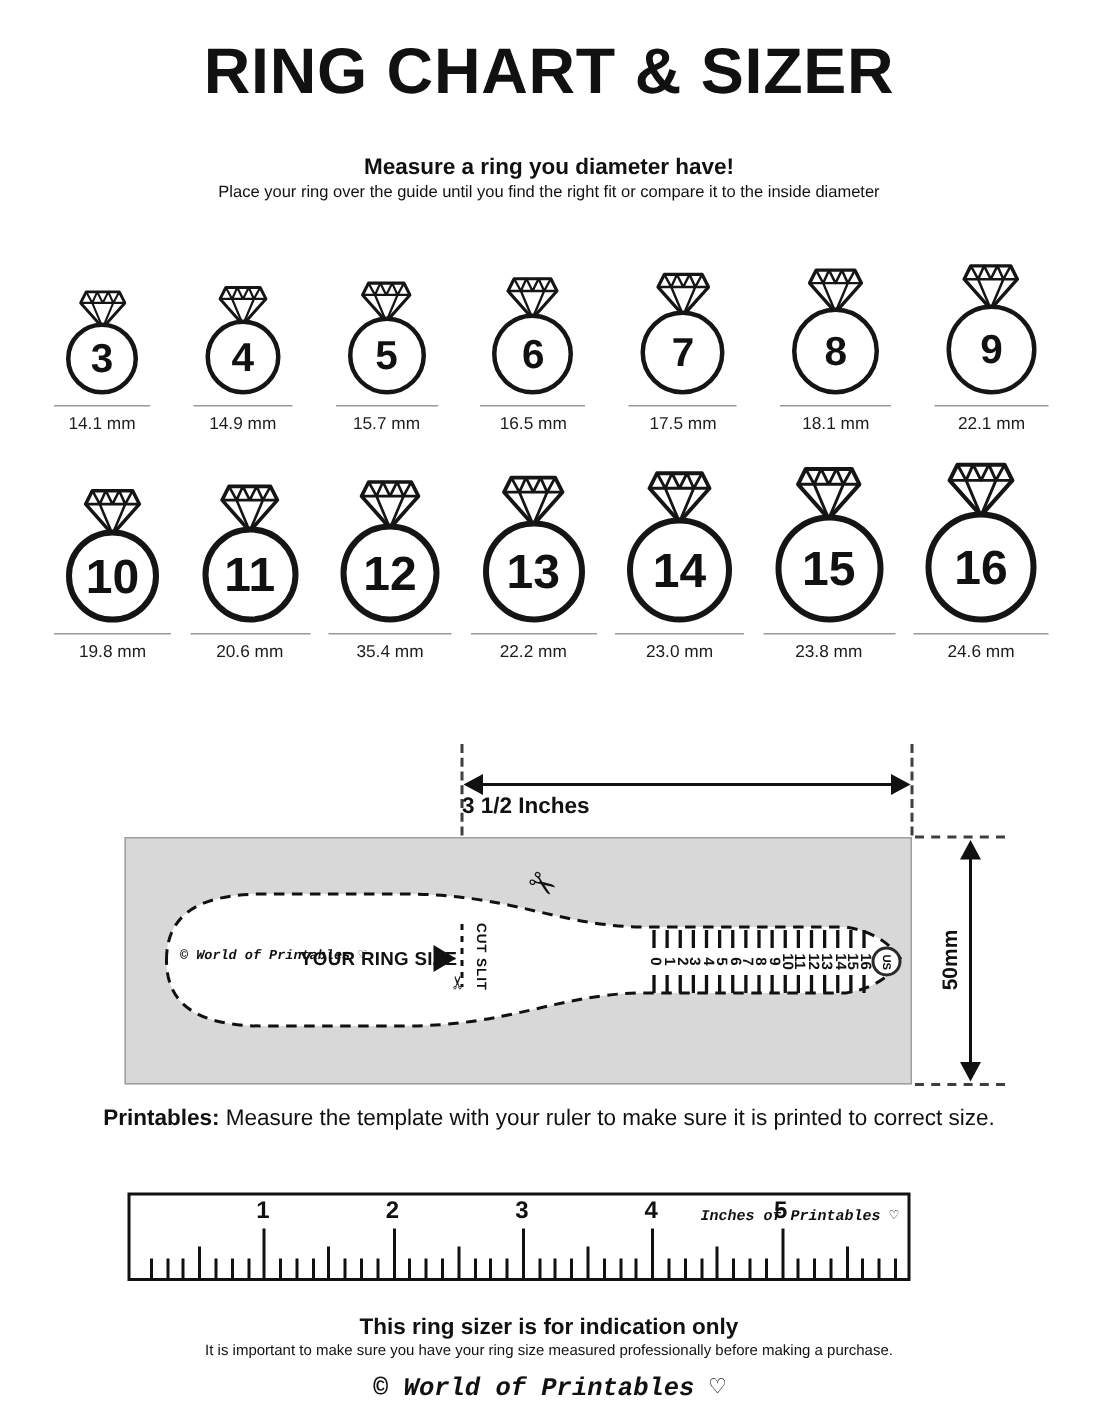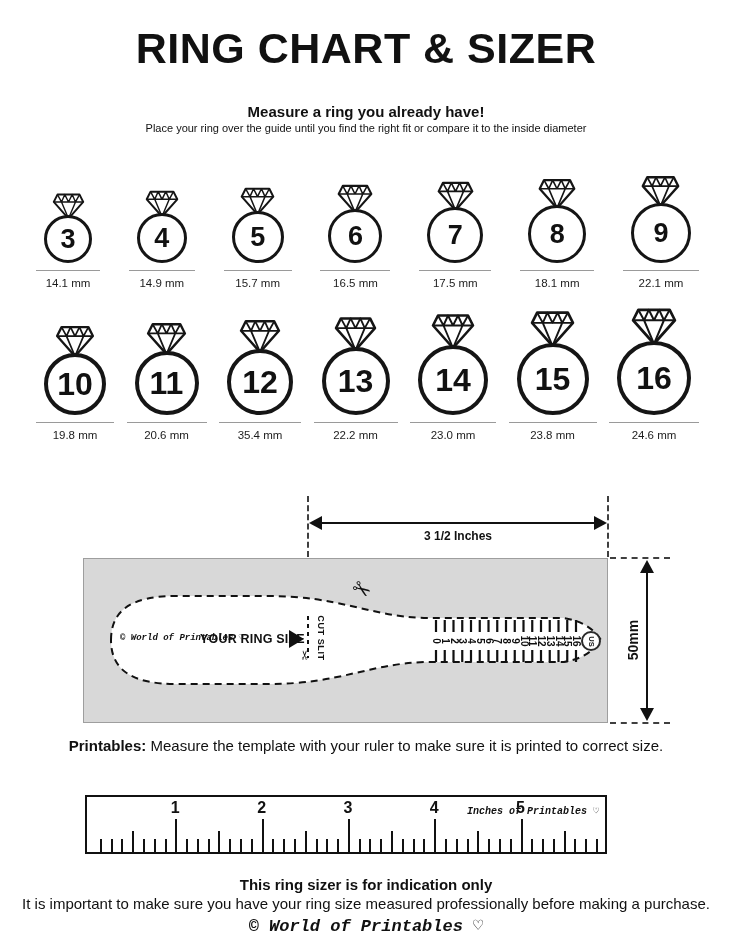--- a/index.html
+++ b/index.html
@@ -26,22 +26,22 @@
   
   #dim-top{left:308px;top:496px;width:300px;height:61px;}
   .dashv{position:absolute;top:0;bottom:0;width:0;border-left:2px dashed #3f3f3f;}
   #dim-top .dim-line{position:absolute;left:10px;right:10px;top:26px;height:2px;background:#111;}
   .tri-left{position:absolute;left:1px;top:20px;width:0;height:0;
             border-top:7px solid transparent;border-bottom:7px solid transparent;
             border-right:13px solid #111;}
   .tri-right{position:absolute;right:1px;top:20px;width:0;height:0;
              border-top:7px solid transparent;border-bottom:7px solid transparent;
              border-left:13px solid #111;}
-  #dim-top-label{position:absolute;top:33px;width:100%;text-align:center;
-                 font-weight:bold;font-size:12px;}
+  #dim-top-label{position:absolute;top:33px;width:100%;
+                 font-weight:bold;font-size:15px;}
   
   #sizer-rect{left:83px;top:558px;width:525px;height:165px;background:#d8d8d8;
               border:1px solid #9e9e9e;box-sizing:border-box;}
   #sizer-svg{position:absolute;left:0;top:0;}
   .brand-bulb{position:absolute;left:36px;top:73px;font-size:9px;white-space:nowrap;}
   .script{font-family:Liberation Mono, monospace;font-style:italic;font-weight:bold;}
   .yrs-label{position:absolute;left:116px;top:73px;font-size:12.5px;font-weight:bold;
              letter-spacing:.2px;white-space:nowrap;}
   .yrs-arrow{position:absolute;left:205px;top:71px;width:0;height:0;
              border-top:9px solid transparent;border-bottom:9px solid transparent;
@@ -75,28 +75,28 @@
   
   #important-line{top:737px;font-size:15px;}
   
   #ruler{left:85px;top:795px;width:522px;height:59px;border:2px solid #111;
          background:#fff;box-sizing:border-box;}
   .rtick{position:absolute;bottom:0;width:2px;background:#111;}
   .rnum{position:absolute;top:2px;font-size:16px;font-weight:bold;transform:translateX(-50%);}
   #ruler-brand{position:absolute;right:6px;top:8px;font-size:10px;white-space:nowrap;}
   
   #footer-heading{top:876px;font-size:15px;font-weight:bold;}
-  #footer-body{top:895px;font-size:15px;}
+  #footer-body{top:895px;font-size:10px;}
   #footer-brand{top:915px;font-size:17px;}
 </style>
 </head>
 <body>
 
 <div class="center" id="title">RING CHART &amp; SIZER</div>
-<div class="center" id="intro-heading">Measure a ring you already have!</div>
+<div class="center" id="intro-heading">Measure a ring you diameter have!</div>
 <div class="center" id="intro-body">Place your ring over the guide until you find the right fit or compare it to the inside diameter</div>
 
 <div class="ring-row" id="ring-row-1">
     <div class="ring-item">
       <svg width="33" height="28" viewBox="0 0 44 38">
         <path d="M7 3.5 L37 3.5 L42 13.5 L22 36 L2 13.5 Z" fill="#fff" stroke="#151515" stroke-width="2.6" stroke-linejoin="round"></path>
         <path d="M2 13.5 H42 M7 3.5 L12.5 13.5 L17 3.5 L22 13.5 L27 3.5 L31.5 13.5 L37 3.5 M12.5 13.5 L22 36 M31.5 13.5 L22 36" fill="none" stroke="#151515" stroke-width="1.9" stroke-linejoin="round"></path>
       </svg>
       <div class="ring-circle" style="width:48px;height:48px;border-width:3px;font-size:27px">3</div>
       <div class="ring-underline" style="width:64px"></div>

